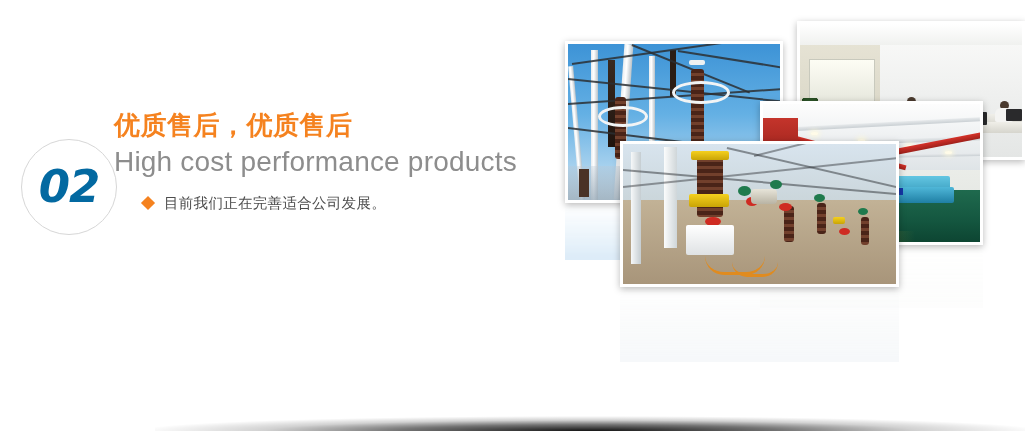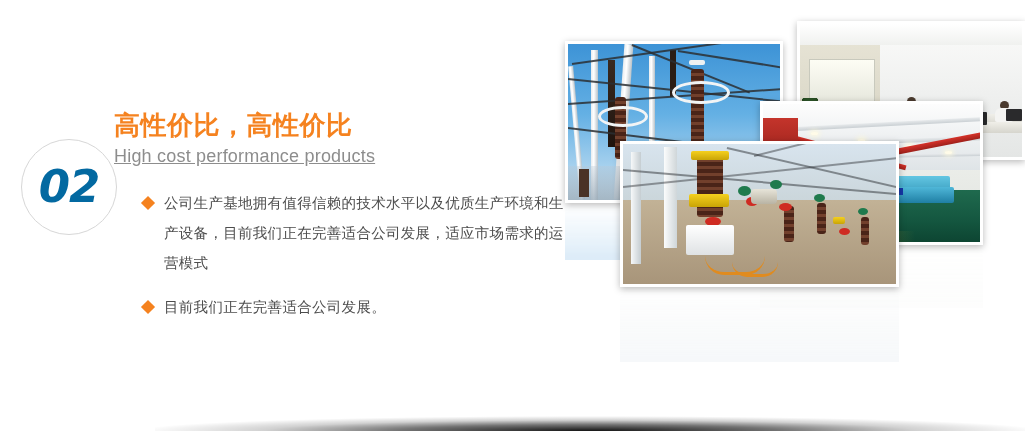--- a/index.html
+++ b/index.html
@@ -52,27 +52,26 @@
     font-weight: bold;
     color: #f5821f;
     letter-spacing: 0.5px;
     line-height: 1.08;
     white-space: nowrap;
   }
   .subhead {
     position: absolute;
     left: 114px;
     top: 147px;
-    font-size: 18px;
+    font-size: 28px;
     font-weight: normal;
     color: #8d8d8d;
     letter-spacing: 0.2px;
     line-height: 1.1;
     white-space: nowrap;
-    text-decoration: underline;
   }
 
   .bullets {
     position: absolute;
     left: 143px;
     top: 188px;
     width: 430px;
   }
   .bullet {
     position: relative;
@@ -362,28 +361,24 @@
       </div>
     </div>
   </div>
 
   <div class="bottom-shadow"></div>
 
   <div class="badge-circle">
     <span class="badge-number">02</span>
   </div>
 
-  <div class="headline">高性价比，高性价比</div>
+  <div class="headline">优质售后，优质售后</div>
 
   <div class="subhead">High cost performance products</div>
 
   <div class="bullets">
     <div class="bullet">
       <span class="bullet-marker"></span>
-      <span class="bullet-text">公司生产基地拥有值得信赖的技术水平以及优质生产环境和生产设备，目前我们正在完善适合公司发展，适应市场需求的运营模式</span>
-    </div>
-    <div class="bullet">
-      <span class="bullet-marker"></span>
       <span class="bullet-text">目前我们正在完善适合公司发展。</span>
     </div>
   </div>
 
 </div>
 
 </body></html>

